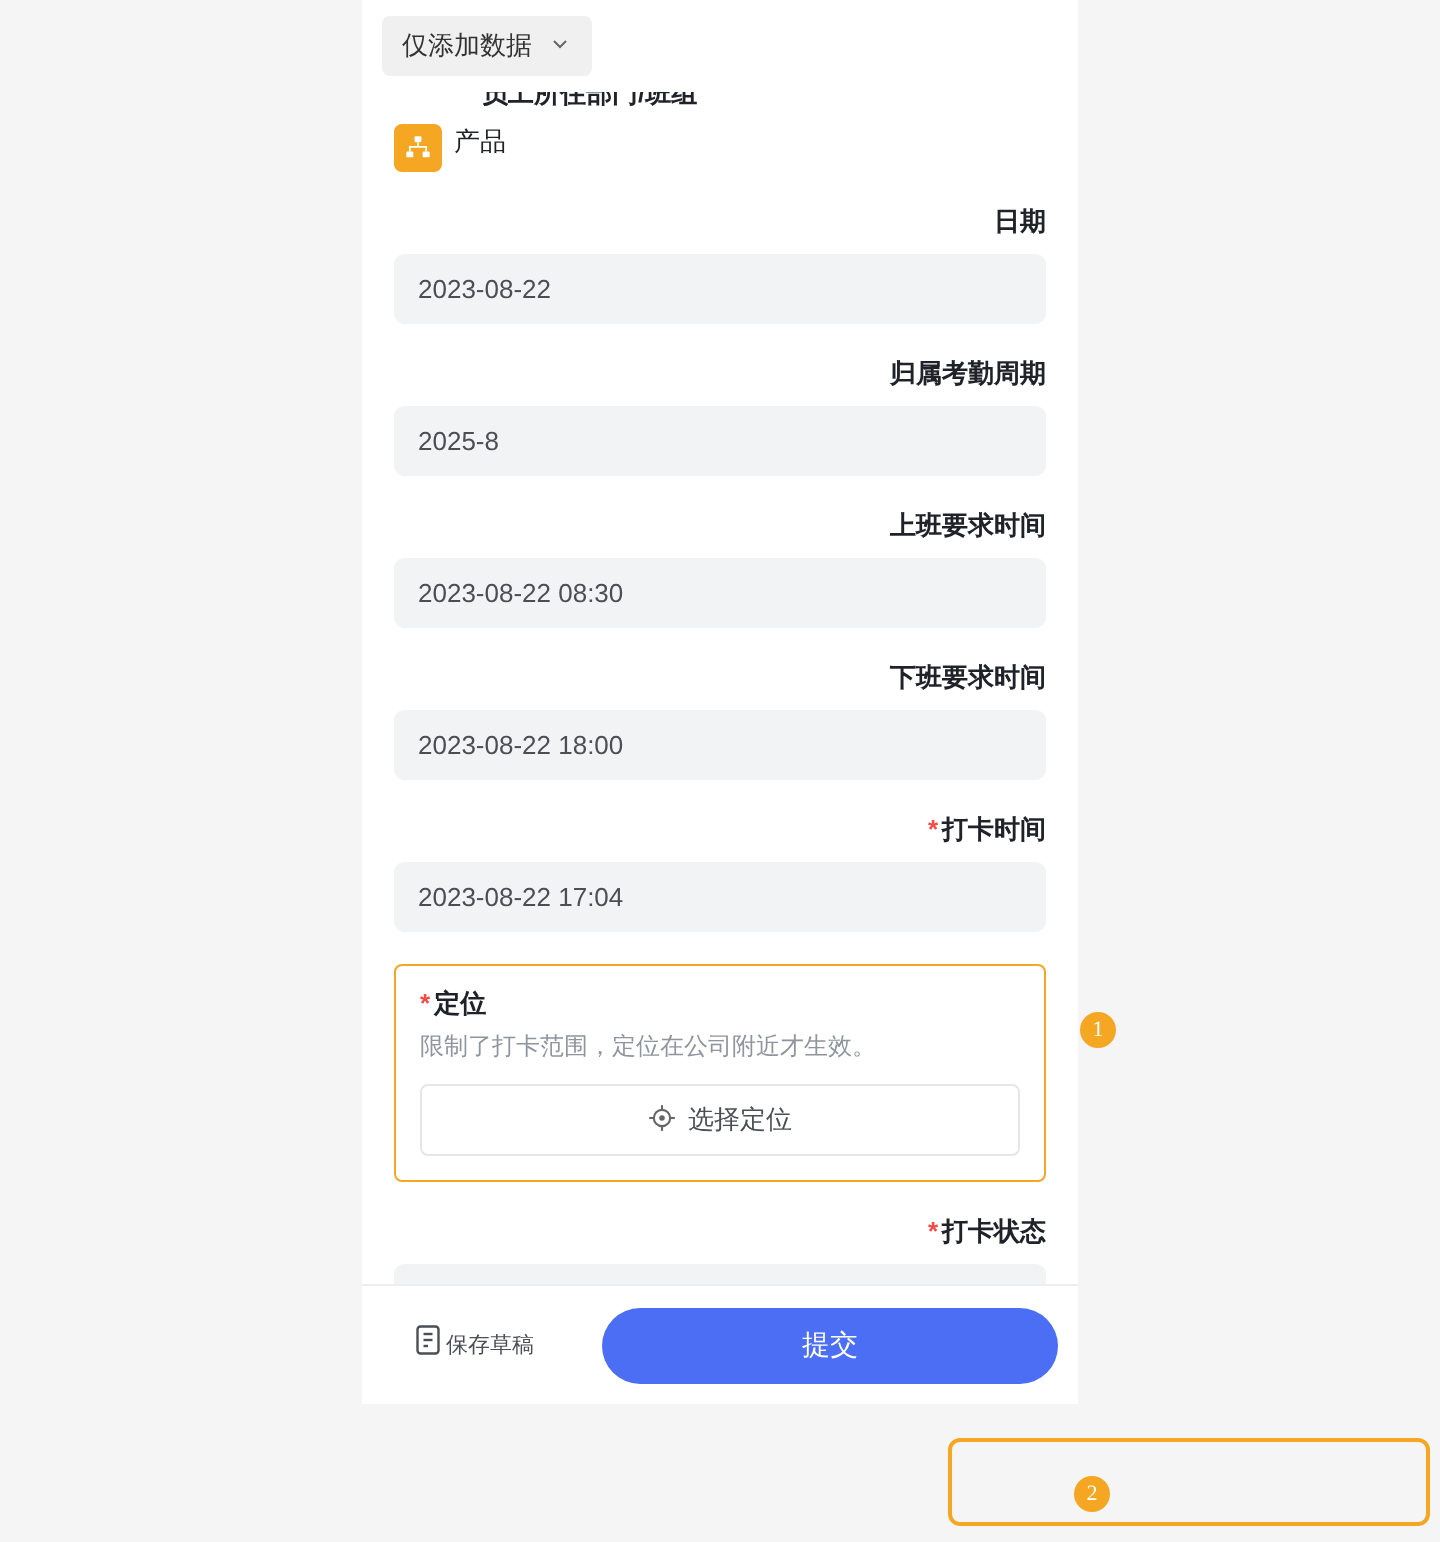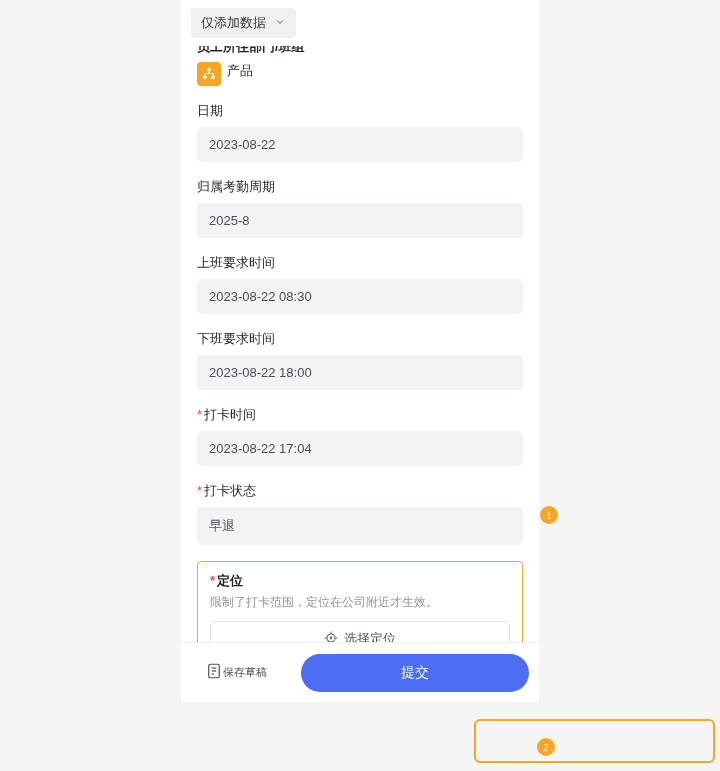--- a/index.html
+++ b/index.html
@@ -46,31 +46,33 @@
     .form-scroll {
       flex: 1;
       overflow-y: hidden;
       padding: 0 16px;
     }
     .form-group {
       margin-bottom: 16px;
     }
     .field-label {
       font-size: 13px;
-      font-weight: 400;
+      font-weight: 700;
       color: #1f2329;
       margin-bottom: 7px;
       display: block;
+      text-align: right;
     }
     .cut-label {
       font-size: 13px;
       font-weight: 600;
       color: #1f2329;
       margin-top: -8px;
       margin-bottom: 6px;
+      margin-left: 44px;
     }
     .required-star {
       color: #f54a45;
       margin-right: 2px;
     }
     .tag-row {
       display: flex;
       align-items: flex-start;
     }
     .dept-icon {
@@ -229,25 +231,20 @@
     </div>
 
     <div class="form-group">
       <label class="field-label">下班要求时间</label>
       <div class="readonly-field">2023-08-22 18:00</div>
     </div>
 
     <div class="form-group">
       <label class="field-label"><span class="required-star">*</span><span>打卡时间</span></label>
       <div class="readonly-field">2023-08-22 17:04</div>
-    </div>
-
-    <div class="form-group">
-      <label class="field-label"><span class="required-star">*</span><span>打卡状态</span></label>
-      <div class="readonly-field">早退</div>
     </div>
 
     <div class="form-group">
       <div class="location-box">
         <div class="location-label"><span class="required-star">*</span><span>定位</span></div>
         <div class="location-hint">限制了打卡范围，定位在公司附近才生效。</div>
         <div class="location-select-btn">
           <span>
             <svg width="14" height="14" viewBox="0 0 24 24" fill="none" stroke="#666" stroke-width="1.8">
                 <circle cx="12" cy="12" r="7"></circle>
@@ -256,20 +253,25 @@
                 <line x1="12" y1="19" x2="12" y2="23"></line>
                 <line x1="1" y1="12" x2="5" y2="12"></line>
                 <line x1="19" y1="12" x2="23" y2="12"></line>
               </svg>
           </span>
           <span>选择定位</span>
         </div>
       </div>
     </div>
 
+    <div class="form-group">
+      <label class="field-label"><span class="required-star">*</span><span>打卡状态</span></label>
+      <div class="readonly-field">早退</div>
+    </div>
+
 
   </div>
 
   <div class="footer">
     <div class="footer-left">
       <span class="footer-left-icon">
         <svg width="18" height="18" viewBox="0 0 24 24" fill="none" stroke="#4a4f56" stroke-width="1.6">
             <rect x="5" y="3" width="14" height="18" rx="2"></rect>
             <line x1="9" y1="8" x2="15" y2="8"></line>
             <line x1="9" y1="12" x2="15" y2="12"></line>

